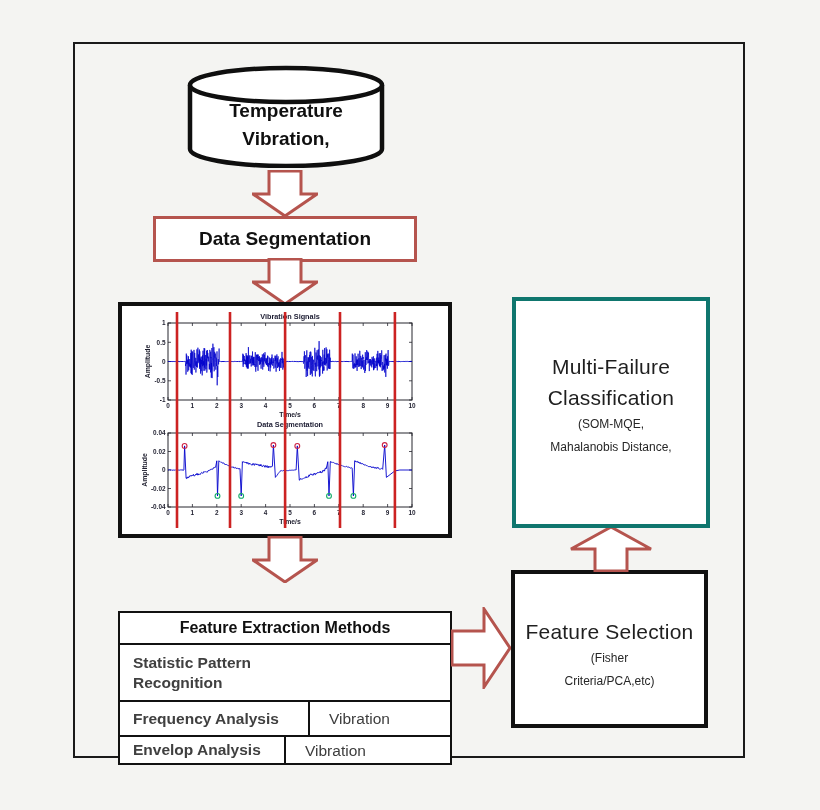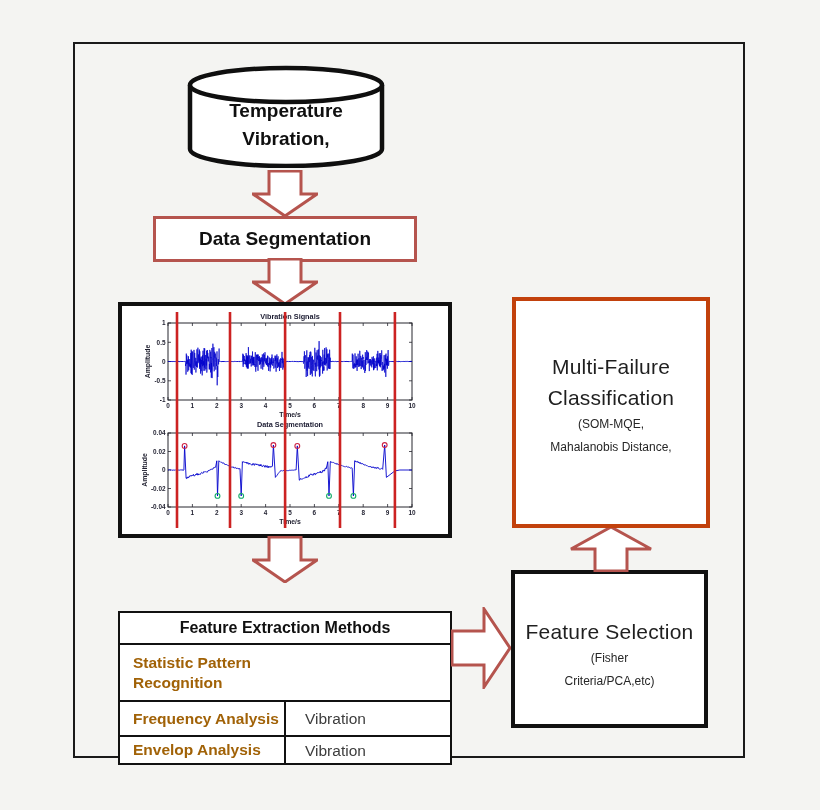--- a/index.html
+++ b/index.html
@@ -29,28 +29,28 @@
   
   .chart-panel{left:118px;top:302px;width:334px;height:236px;background:#fff;border:4px solid #111;}
 
   
   .ftable{left:118px;top:583px;width:334px;height:154px;background:#fff;border:2.5px solid #111;
           display:flex;flex-direction:column;font-size:15.5px;margin-top:28px;}
   .ftable .thead{height:30px;border-bottom:2.5px solid #111;display:flex;align-items:center;
                  justify-content:center;font-weight:bold;font-size:16px;color:#101010;}
   .trow{display:flex;flex:0 0 auto;border-bottom:2.5px solid #111;}
   .trow:last-child{border-bottom:none;flex:1 1 auto;}
-  .r1{height:55px;} .r2{height:33px;}
+  .r1{height:55px;} .r2{height:33px;gap:24px;}
   .cell-m{width:164px;display:flex;align-items:center;padding-left:13px;font-weight:bold;
-          color:#a16207;line-height:20px;box-sizing:border-box;}
+          color:#404040;line-height:20px;box-sizing:border-box;}
   .cell-i{flex:1;border-left:2.5px solid #111;display:flex;align-items:center;padding-left:19px;
           color:#3d3d3d;line-height:21px;box-sizing:border-box;padding-right:6px;}
 
   
-  .mf-box{left:512px;top:297px;width:198px;height:231px;background:#fff;border:4px solid #c2410c;
+  .mf-box{left:512px;top:297px;width:198px;height:231px;background:#fff;border:4px solid #0f766e;
           text-align:center;padding-top:50px;}
   .fs-box{left:511px;top:570px;width:197px;height:158px;background:#fff;border:4px solid #111;
           text-align:center;padding-top:42px;}
   .box-title{font-size:21px;line-height:31px;color:#1f1f1f;letter-spacing:0.2px;}
   .box-sub{font-size:12px;line-height:23px;color:#262626;}
 
   
   .axbox{fill:none;stroke:#26262e;stroke-width:1;}
   .tick{stroke:#26262e;stroke-width:0.8;}
   .tl{font-size:6.4px;fill:#1e1e2e;font-weight:bold;}

